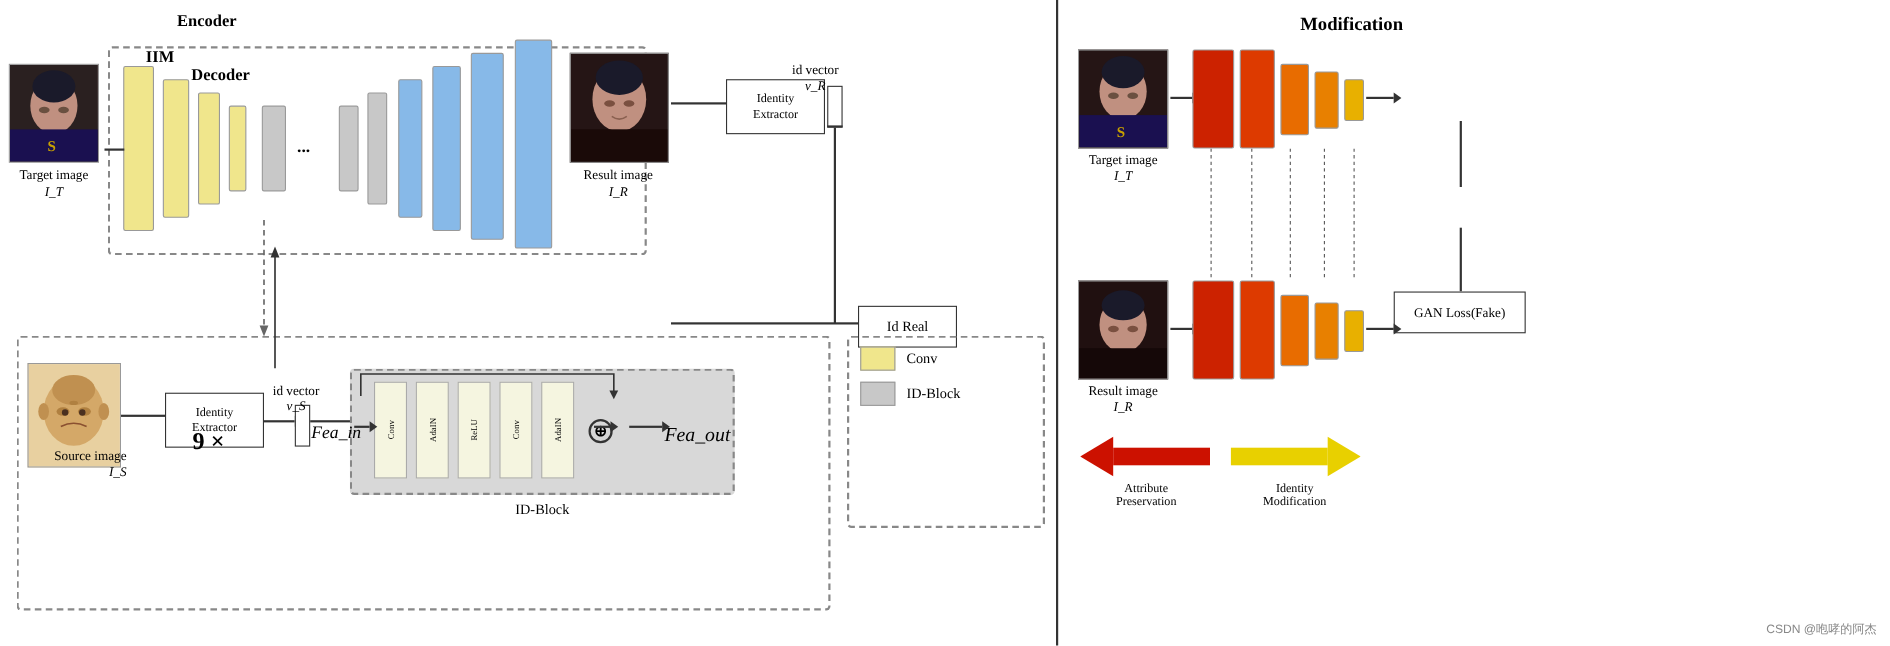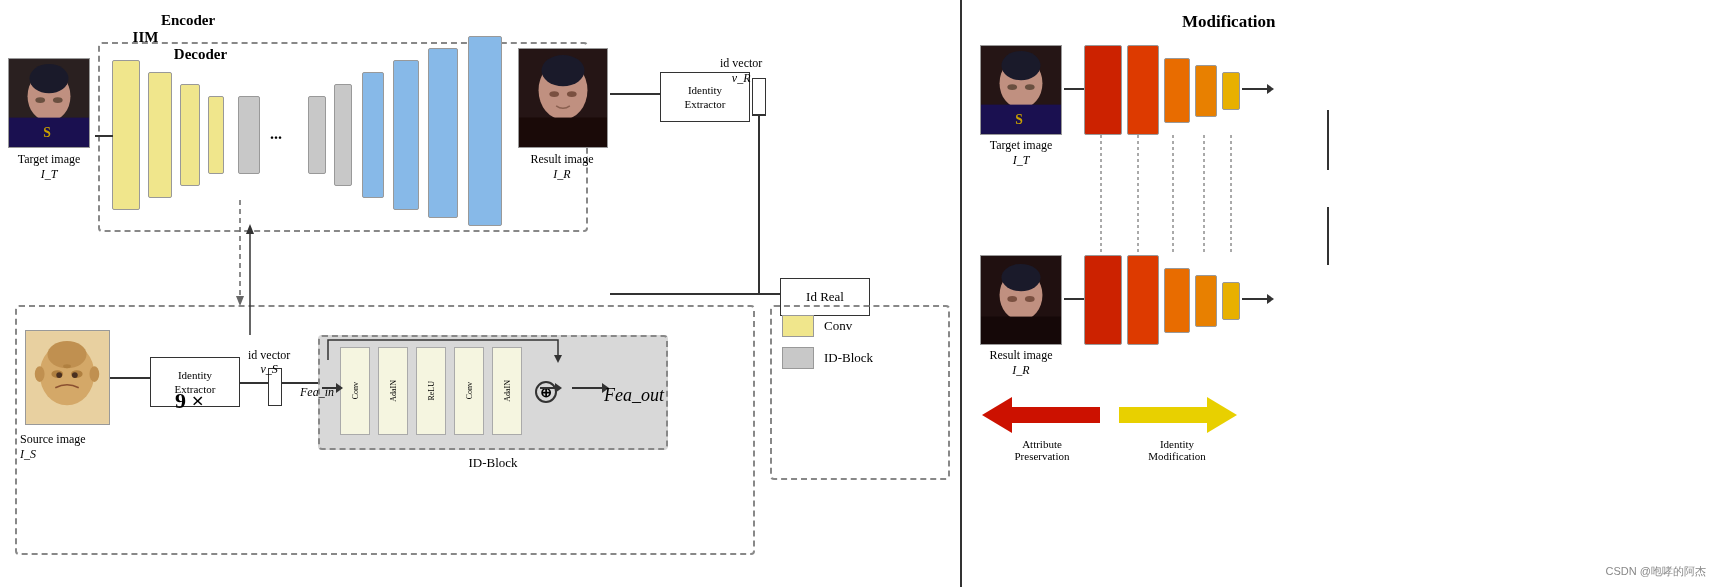--- a/index.html
+++ b/index.html
@@ -188,21 +188,21 @@
   </style>
 </head>
 <body>
 
 <div class="main-container">
 
   <div class="left-panel">
 
     <div style="position:absolute; top:12px; left:108px; display:flex; gap:0;flex-direction:column;">
       <div class="section-label" style="width:160px;">Encoder</div>
-      <div class="section-label" style="width:75px;">IIM</div>
+      <div class="section-label" style="width:75px;margin-top:15px;">IIM</div>
       <div class="section-label" style="width:185px;">Decoder</div>
     </div>
 
     <div class="enc-dec-box"></div>
 
     <div class="face-img" style="width:82px;height:90px;top:58px;left:8px;background:linear-gradient(135deg,#3a3a4a,#7a6060,#2a2a35);">
 
       <svg width="82" height="90" viewBox="0 0 82 90">
         <rect width="82" height="90" fill="#2a2020"></rect>
         <ellipse cx="41" cy="38" rx="22" ry="26" fill="#c09080"></ellipse>
@@ -290,21 +290,21 @@
         <ellipse cx="52" cy="44" rx="6" ry="4" fill="#b08040"></ellipse>
         <circle cx="34" cy="45" r="3" fill="#4a3020"></circle>
         <circle cx="50" cy="45" r="3" fill="#4a3020"></circle>
         <path d="M30 58 Q42 52 54 58" stroke="#8a5030" stroke-width="1.5" fill="none"></path>
         <ellipse cx="42" cy="36" rx="4" ry="2" fill="#b08040"></ellipse>
 
         <ellipse cx="14" cy="44" rx="5" ry="8" fill="#c09050"></ellipse>
         <ellipse cx="70" cy="44" rx="5" ry="8" fill="#c09050"></ellipse>
       </svg>
     </div>
-    <div style="position:absolute;top:432px;left:20px;width:95px;text-align:left;">
+    <div style="position:absolute;top:407px;left:20px;width:95px;text-align:right;">
       <div style="font-size:12px;">Source image</div>
       <div style="font-size:12px;font-style:italic;">I_S</div>
     </div>
 
     <div class="arrow arrow-h arrowhead-right" style="position:absolute;top:377px;left:110px;width:40px;"></div>
 
     <div class="solid-box" style="top:357px;left:150px;width:90px;height:50px;font-size:11px;line-height:1.3;">
       <span style="white-space:pre-line;text-align:center;">Identity
 Extractor</span>
     </div>
@@ -341,21 +341,21 @@
       </div>
 
       <div style="position:absolute;top:10px;left:172px;width:30px;height:88px;background:#f5f5e0;border:1.5px solid #aaa;display:flex;align-items:center;justify-content:center;">
         <span style="font-size:8px;writing-mode:vertical-rl;transform:rotate(180deg);">AdaIN</span>
       </div>
 
       <div style="position:absolute;top:44px;left:215px;width:22px;height:22px;border:2px solid #333;border-radius:50%;background:#d8d8d8;display:flex;align-items:center;justify-content:center;font-size:14px;font-weight:bold;">⊕</div>
 
     </div>
 
-    <div style="position:absolute;top:385px;left:300px;font-size:12px;font-style:italic;">Fea_in</div>
+    <div style="position:absolute;top:385px;left:283px;font-size:16px;font-style:italic;">Fea_in</div>
 
     <div class="arrow arrow-h arrowhead-right" style="position:absolute;top:387px;left:322px;width:14px;"></div>
 
     <div class="arrow arrow-h arrowhead-right" style="position:absolute;top:387px;left:540px;width:15px;"></div>
 
     <div class="arrow arrow-h arrowhead-right" style="position:absolute;top:387px;left:572px;width:30px;"></div>
     <div style="position:absolute;top:385px;left:604px;font-size:18px;font-style:italic;">Fea_out</div>
 
     <svg style="position:absolute;top:335px;left:318px;pointer-events:none;" width="250" height="30">
       <path d="M10 25 L10 5 L240 5 L240 25" stroke="#333" stroke-width="1.5" fill="none"></path>
@@ -418,20 +418,23 @@
     <div class="disc-block-yellow" style="top:72px;left:260px;width:18px;height:38px;border-radius:2px;"></div>
 
     <div class="arrow arrow-h arrowhead-right" style="position:absolute;top:88px;left:280px;width:25px;"></div>
 
 
 
     <div class="arrow arrow-v" style="position:absolute;top:110px;left:365px;height:60px;"></div>
 
     <div class="arrow arrow-v" style="position:absolute;top:207px;left:365px;height:58px;"></div>
 
+    <div class="solid-box" style="top:265px;left:305px;width:120px;height:38px;font-size:12px;">
+      <span>GAN Loss(Fake)</span>
+    </div>
 
     <div class="face-img" style="width:82px;height:90px;top:255px;left:18px;background:#251515;">
       <svg width="82" height="90" viewBox="0 0 82 90">
         <rect width="82" height="90" fill="#201010"></rect>
         <ellipse cx="41" cy="40" rx="22" ry="26" fill="#c09080"></ellipse>
         <ellipse cx="41" cy="22" rx="20" ry="14" fill="#1a1a2a"></ellipse>
         <rect x="0" y="62" width="82" height="28" fill="#150808"></rect>
         <ellipse cx="32" cy="44" rx="5" ry="3" fill="#7a5040"></ellipse>
         <ellipse cx="50" cy="44" rx="5" ry="3" fill="#7a5040"></ellipse>
       </svg>

